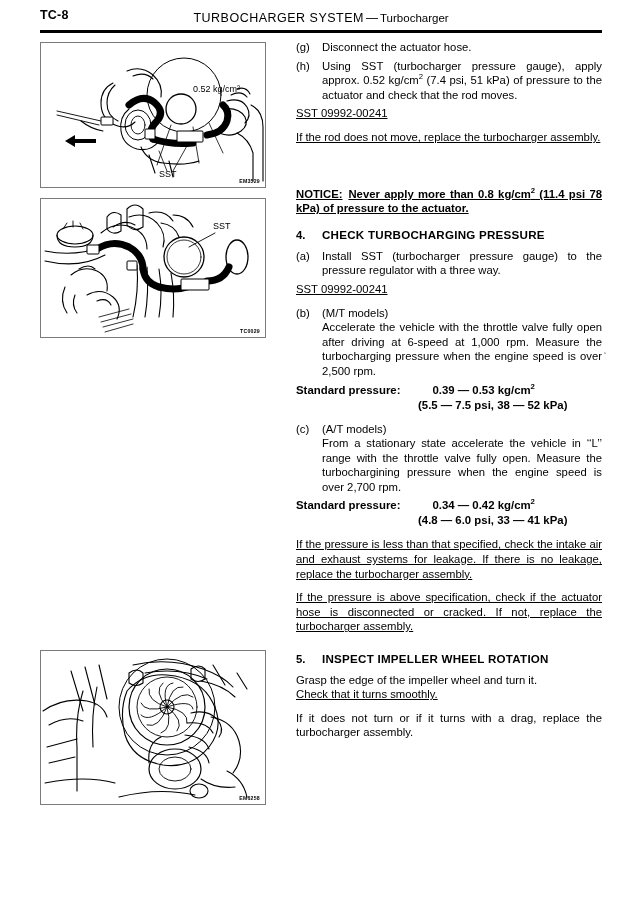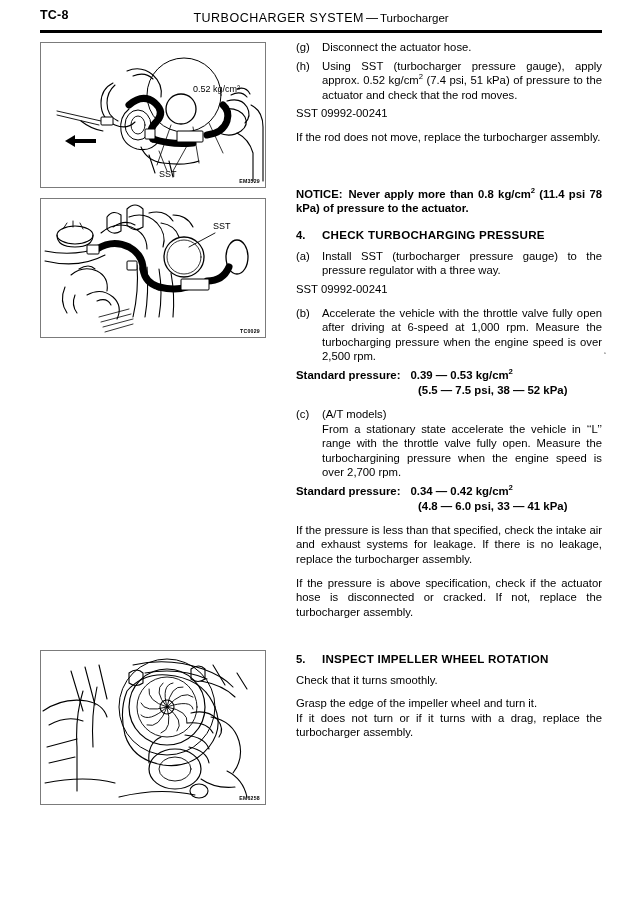--- a/index.html
+++ b/index.html
@@ -98,21 +98,21 @@
     top: 0;
   }
 
   
   .content-column {
     position: absolute;
     left: 296px;
     top: 40px;
     width: 306px;
   }
-  .text-block { margin-bottom: 9px; }
+  .text-block { margin-bottom: 9px; text-decoration: underline; }
 
   .body-text {
     font-size: 11.3px;
     line-height: 14.6px;
     text-align: justify;
     text-justify: inter-word;
   }
 
   
   .list-row {
@@ -159,21 +159,21 @@
   }
   .notice-lead { margin-right: 6px; }
 
   
   .spec-block {
     font-size: 11.4px;
     font-weight: bold;
     line-height: 15px;
     margin-bottom: 9px;
   }
-  .spec-row { display: flex; }
+  .spec-row { display: flex; gap: 22px; }
   .spec-label { flex: 0 0 auto; }
   .spec-values { flex: 1 1 auto; padding-left: 10px; }
   .spec-line-2 { padding-left: 122px; }
 
   sup {
     font-size: 0.68em;
     vertical-align: super;
     line-height: 0;
   }
 
@@ -409,20 +409,21 @@
   <div class="list-row">
     <span class="list-marker marker-letter">(a)</span>
     <span class="list-body">Install SST (turbocharger pressure gauge) to the pressure regulator with a three way.</span>
   </div>
 
   <div class="plain-line text-block">SST 09992-00241</div>
 
   <div class="list-row">
     <span class="list-marker marker-letter">(b)</span>
     <span class="list-body">
+      <div class="ragged" style="text-align:left;">(M/T models)</div>
       <div>Accelerate the vehicle with the throttle valve fully open after driving at 6-speed at 1,000 rpm. Measure the turbocharging pressure when the engine speed is over 2,500 rpm.</div>
     </span>
   </div>
 
   <div class="spec-block">
     <div class="spec-row">
       <span class="spec-label">Standard pressure:</span>
       <span class="spec-values"><span>0.39 — 0.53 kg/cm</span><sup>2</sup></span>
     </div>
     <div class="spec-line-2">(5.5 — 7.5 psi, 38 — 52 kPa)</div>
@@ -448,16 +449,16 @@
 
   <div class="body-text text-block">If the pressure is above specification, check if the actuator hose is disconnected or cracked. If not, replace the turbocharger assembly.</div>
 
 </div>
 
 <div class="content-column" style="top: 652px;">
   <div class="list-row section-row">
     <span class="list-marker marker-number">5.</span>
     <span class="section-heading">INSPECT IMPELLER WHEEL ROTATION</span>
   </div>
+  <div class="plain-line">Grasp the edge of the impeller wheel and turn it.</div>
   <div class="plain-line text-block">Check that it turns smoothly.</div>
-  <div class="plain-line">Grasp the edge of the impeller wheel and turn it.</div>
   <div class="body-text">If it does not turn or if it turns with a drag, replace the turbocharger assembly.</div>
 </div>
 
 </body></html>

